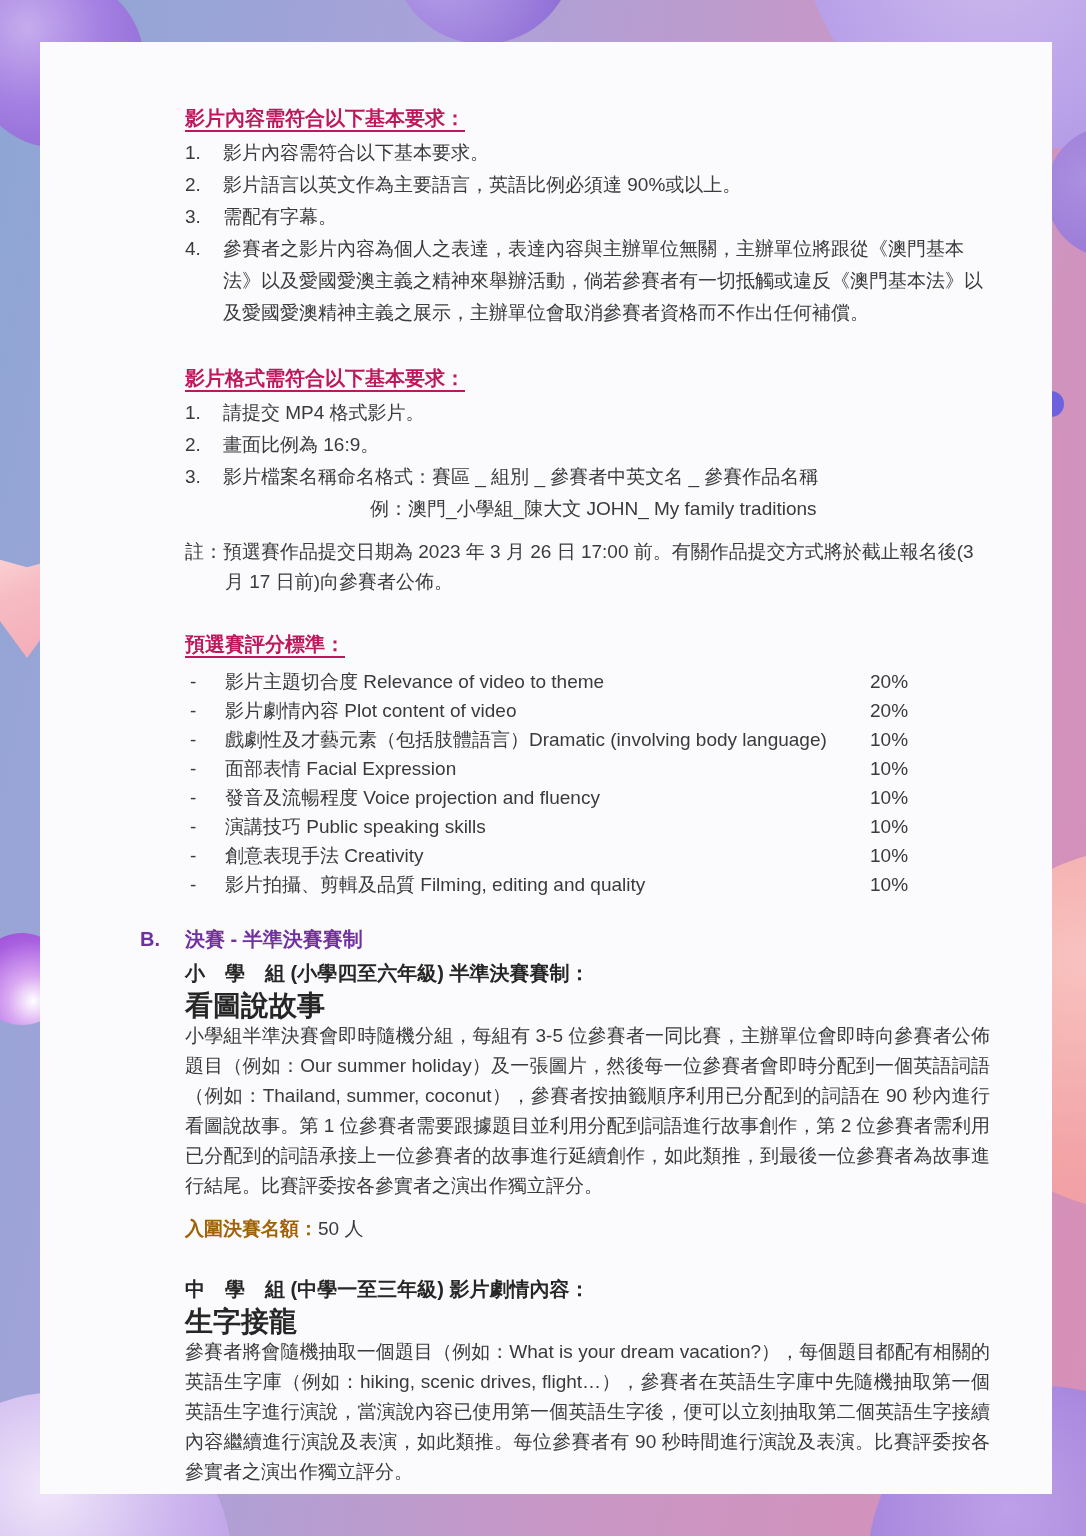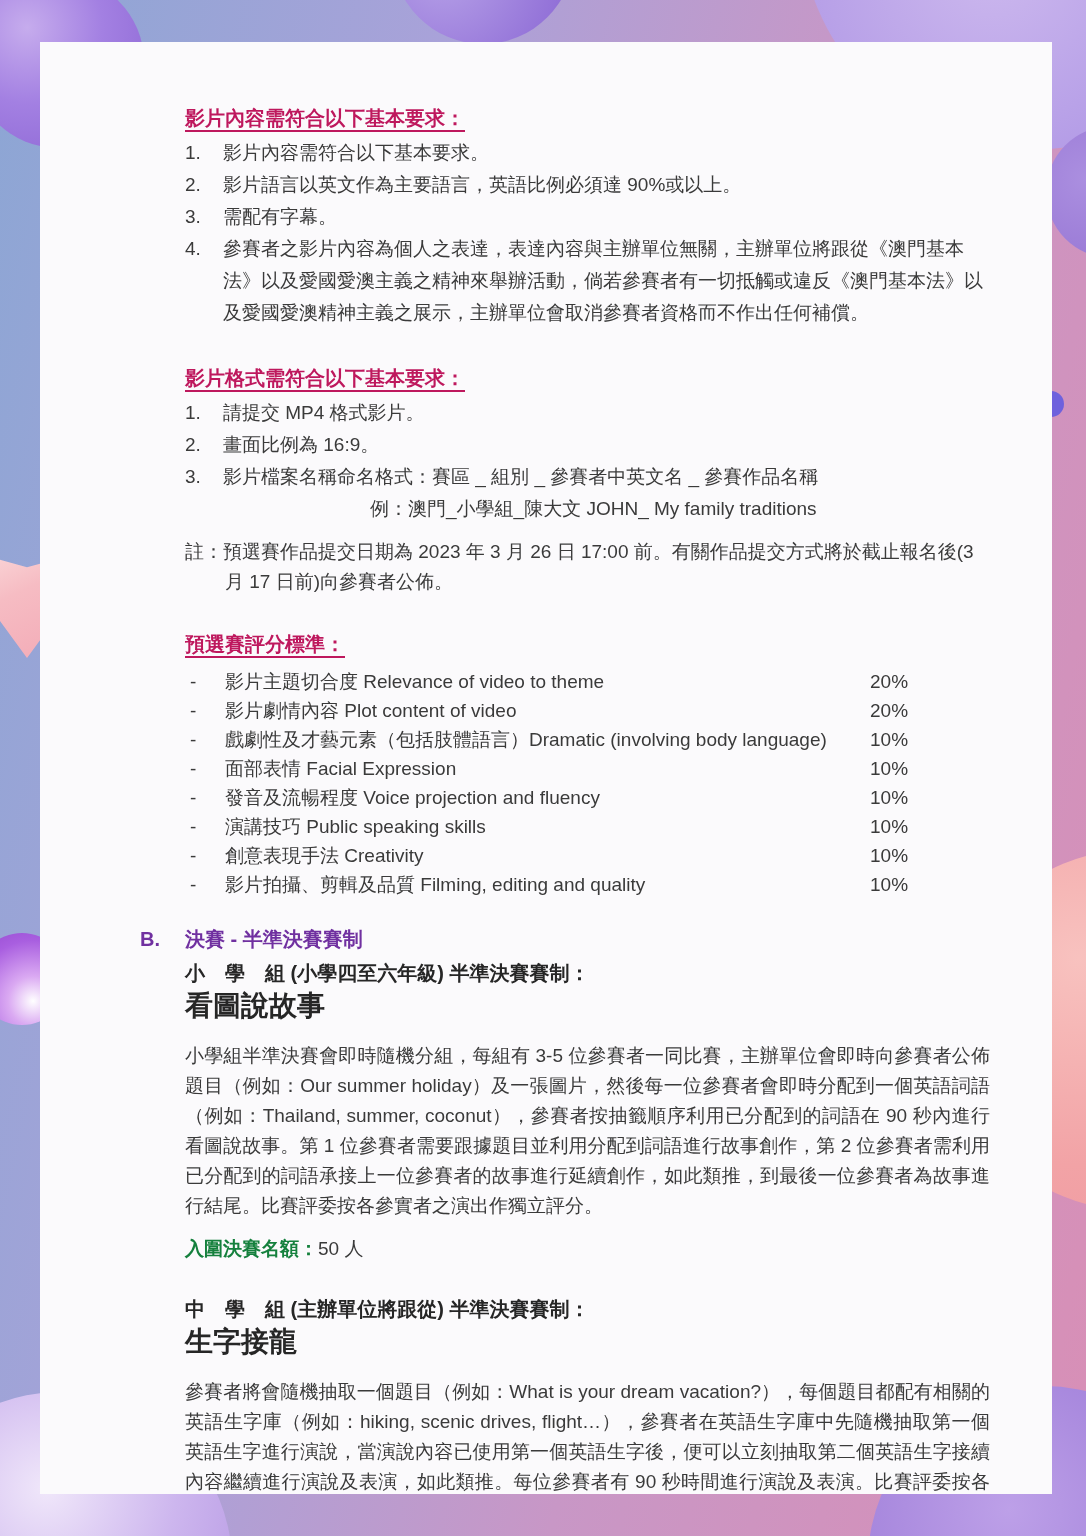--- a/index.html
+++ b/index.html
@@ -65,23 +65,23 @@
   .crit-label{flex:1;}
   .crit-value{flex:none;width:120px;}
 
   .sec-b-header{display:flex;margin-left:-45px;margin-top:26px;
     font-weight:bold;font-size:20px;line-height:28px;}
   .sec-b-index{flex:none;width:45px;}
 
   .group-heading{margin-top:6px;font-weight:bold;color:#262626;font-size:20px;line-height:28px;
     text-underline-offset:5px;}
   .game-title{margin-top:6px;font-weight:bold;color:#262626;font-size:28px;line-height:26px;}
-  .body-par{margin-top:22px;line-height:30px;text-align:justify;}
+  .body-par{margin-top:2px;line-height:30px;text-align:justify;}
   .quota{margin-top:14px;line-height:28px;}
-  .quota-label{font-weight:bold;color:#15803d;}
+  .quota-label{font-weight:bold;color:#a16207;}
   .mt-big{margin-top:36px;}
   .mt-sec{margin-top:32px;}
   .mt-note-h{margin-top:34px;}
 </style>
 </head>
 <body>
 
 <div class="frame">
   <div class="balloon b-tl"></div>
   <div class="balloon b-tc"></div>
@@ -187,17 +187,17 @@
   </div>
 
   <div class="group-heading">小　學　組 (小學四至六年級) 半準決賽賽制：</div>
   <div class="game-title">看圖說故事</div>
   <div class="body-par">小學組半準決賽會即時隨機分組，每組有 3-5 位參賽者一同比賽，主辦單位會即時向參賽者公佈題目（例如：Our summer holiday）及一張圖片，然後每一位參賽者會即時分配到一個英語詞語（例如：Thailand, summer, coconut），參賽者按抽籤順序利用已分配到的詞語在 90 秒內進行看圖說故事。第 1 位參賽者需要跟據題目並利用分配到詞語進行故事創作，第 2 位參賽者需利用已分配到的詞語承接上一位參賽者的故事進行延續創作，如此類推，到最後一位參賽者為故事進行結尾。比賽評委按各參實者之演出作獨立評分。</div>
 
   <div class="quota">
     <span class="quota-label">入圍決賽名額：</span><span>50 人</span>
   </div>
 
-  <div class="group-heading mt-sec">中　學　組 (主辦單位將跟從) 半準決賽賽制：</div>
+  <div class="group-heading mt-sec">中　學　組 (中學一至三年級) 影片劇情內容：</div>
   <div class="game-title">生字接龍</div>
   <div class="body-par">參賽者將會隨機抽取一個題目（例如：What is your dream vacation?），每個題目都配有相關的英語生字庫（例如：hiking, scenic drives, flight…），參賽者在英語生字庫中先隨機抽取第一個英語生字進行演說，當演說內容已使用第一個英語生字後，便可以立刻抽取第二個英語生字接續內容繼續進行演說及表演，如此類推。每位參賽者有 90 秒時間進行演說及表演。比賽評委按各參實者之演出作獨立評分。</div>
 
 </div>
 
 </body></html>

